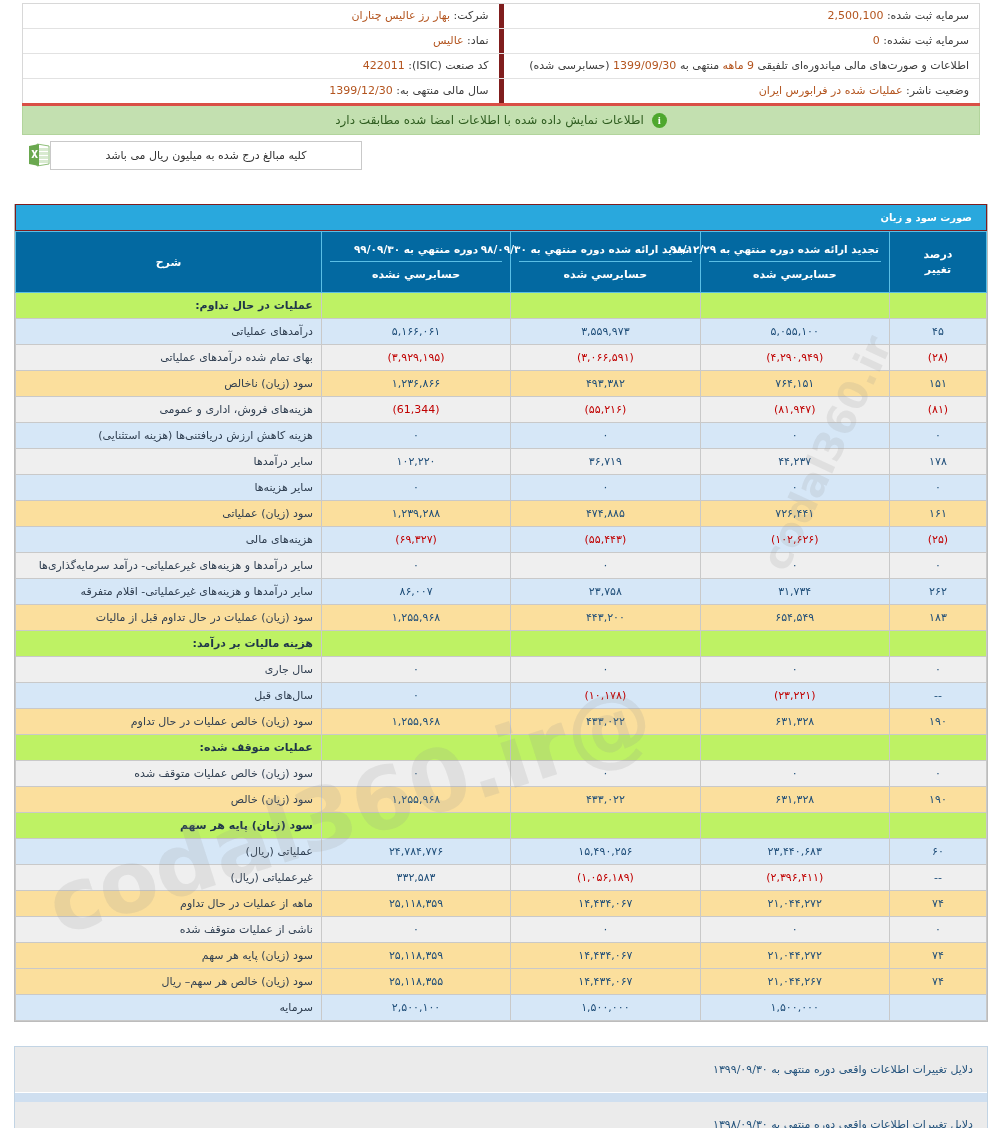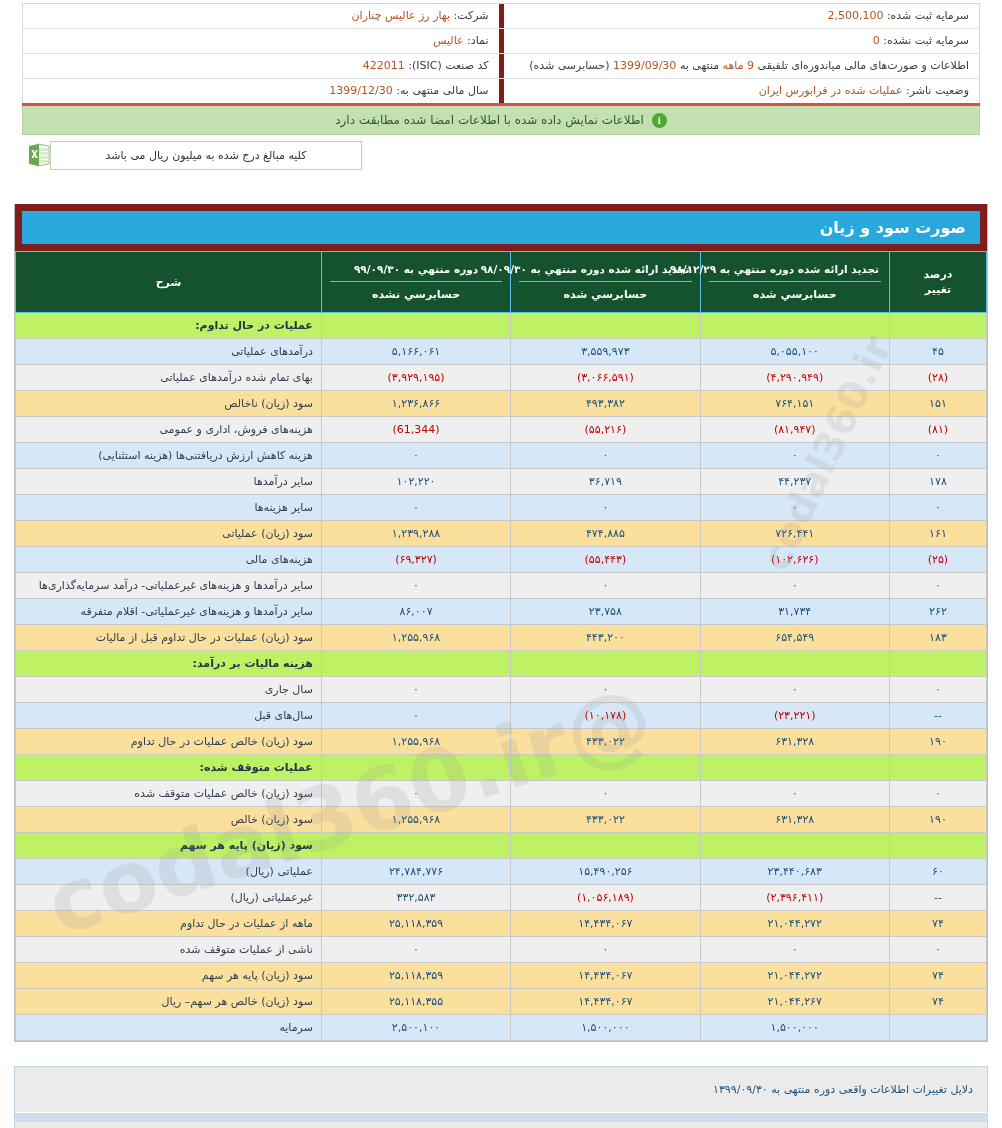--- a/index.html
+++ b/index.html
@@ -111,38 +111,38 @@
   .stmt {
     margin: 36px 14px 0 14px;
     border: 1px solid #bcbcbc;
     border-top: none;
     background: #fff;
   }
   .stmt-title {
     background: #29a8dd;
     color: #ffffff;
     font-weight: bold;
-    font-size: 16px;
+    font-size: 10px;
     padding: 7px 14px;
     text-align: right;
-    border: 7px solid #7f1d1d;
+    border: 1px solid #7f1d1d;
   }
   table.fin {
     width: 100%;
     border-collapse: collapse;
     table-layout: fixed;
   }
   table.fin th, table.fin td {
     border: 1px solid #c9c9c9;
     font-size: 11px;
     padding: 5px 8px;
     vertical-align: middle;
   }
   table.fin thead th {
-    background: #14532d;
+    background: #0369a1;
     color: #ffffff;
     font-weight: bold;
     text-align: center;
     border-color: #5bbfe6;
     line-height: 15px;
     white-space: nowrap;
     overflow: visible;
   }
   th.desc-h { text-align: center; }
   .hdr-two { padding: 0; }

